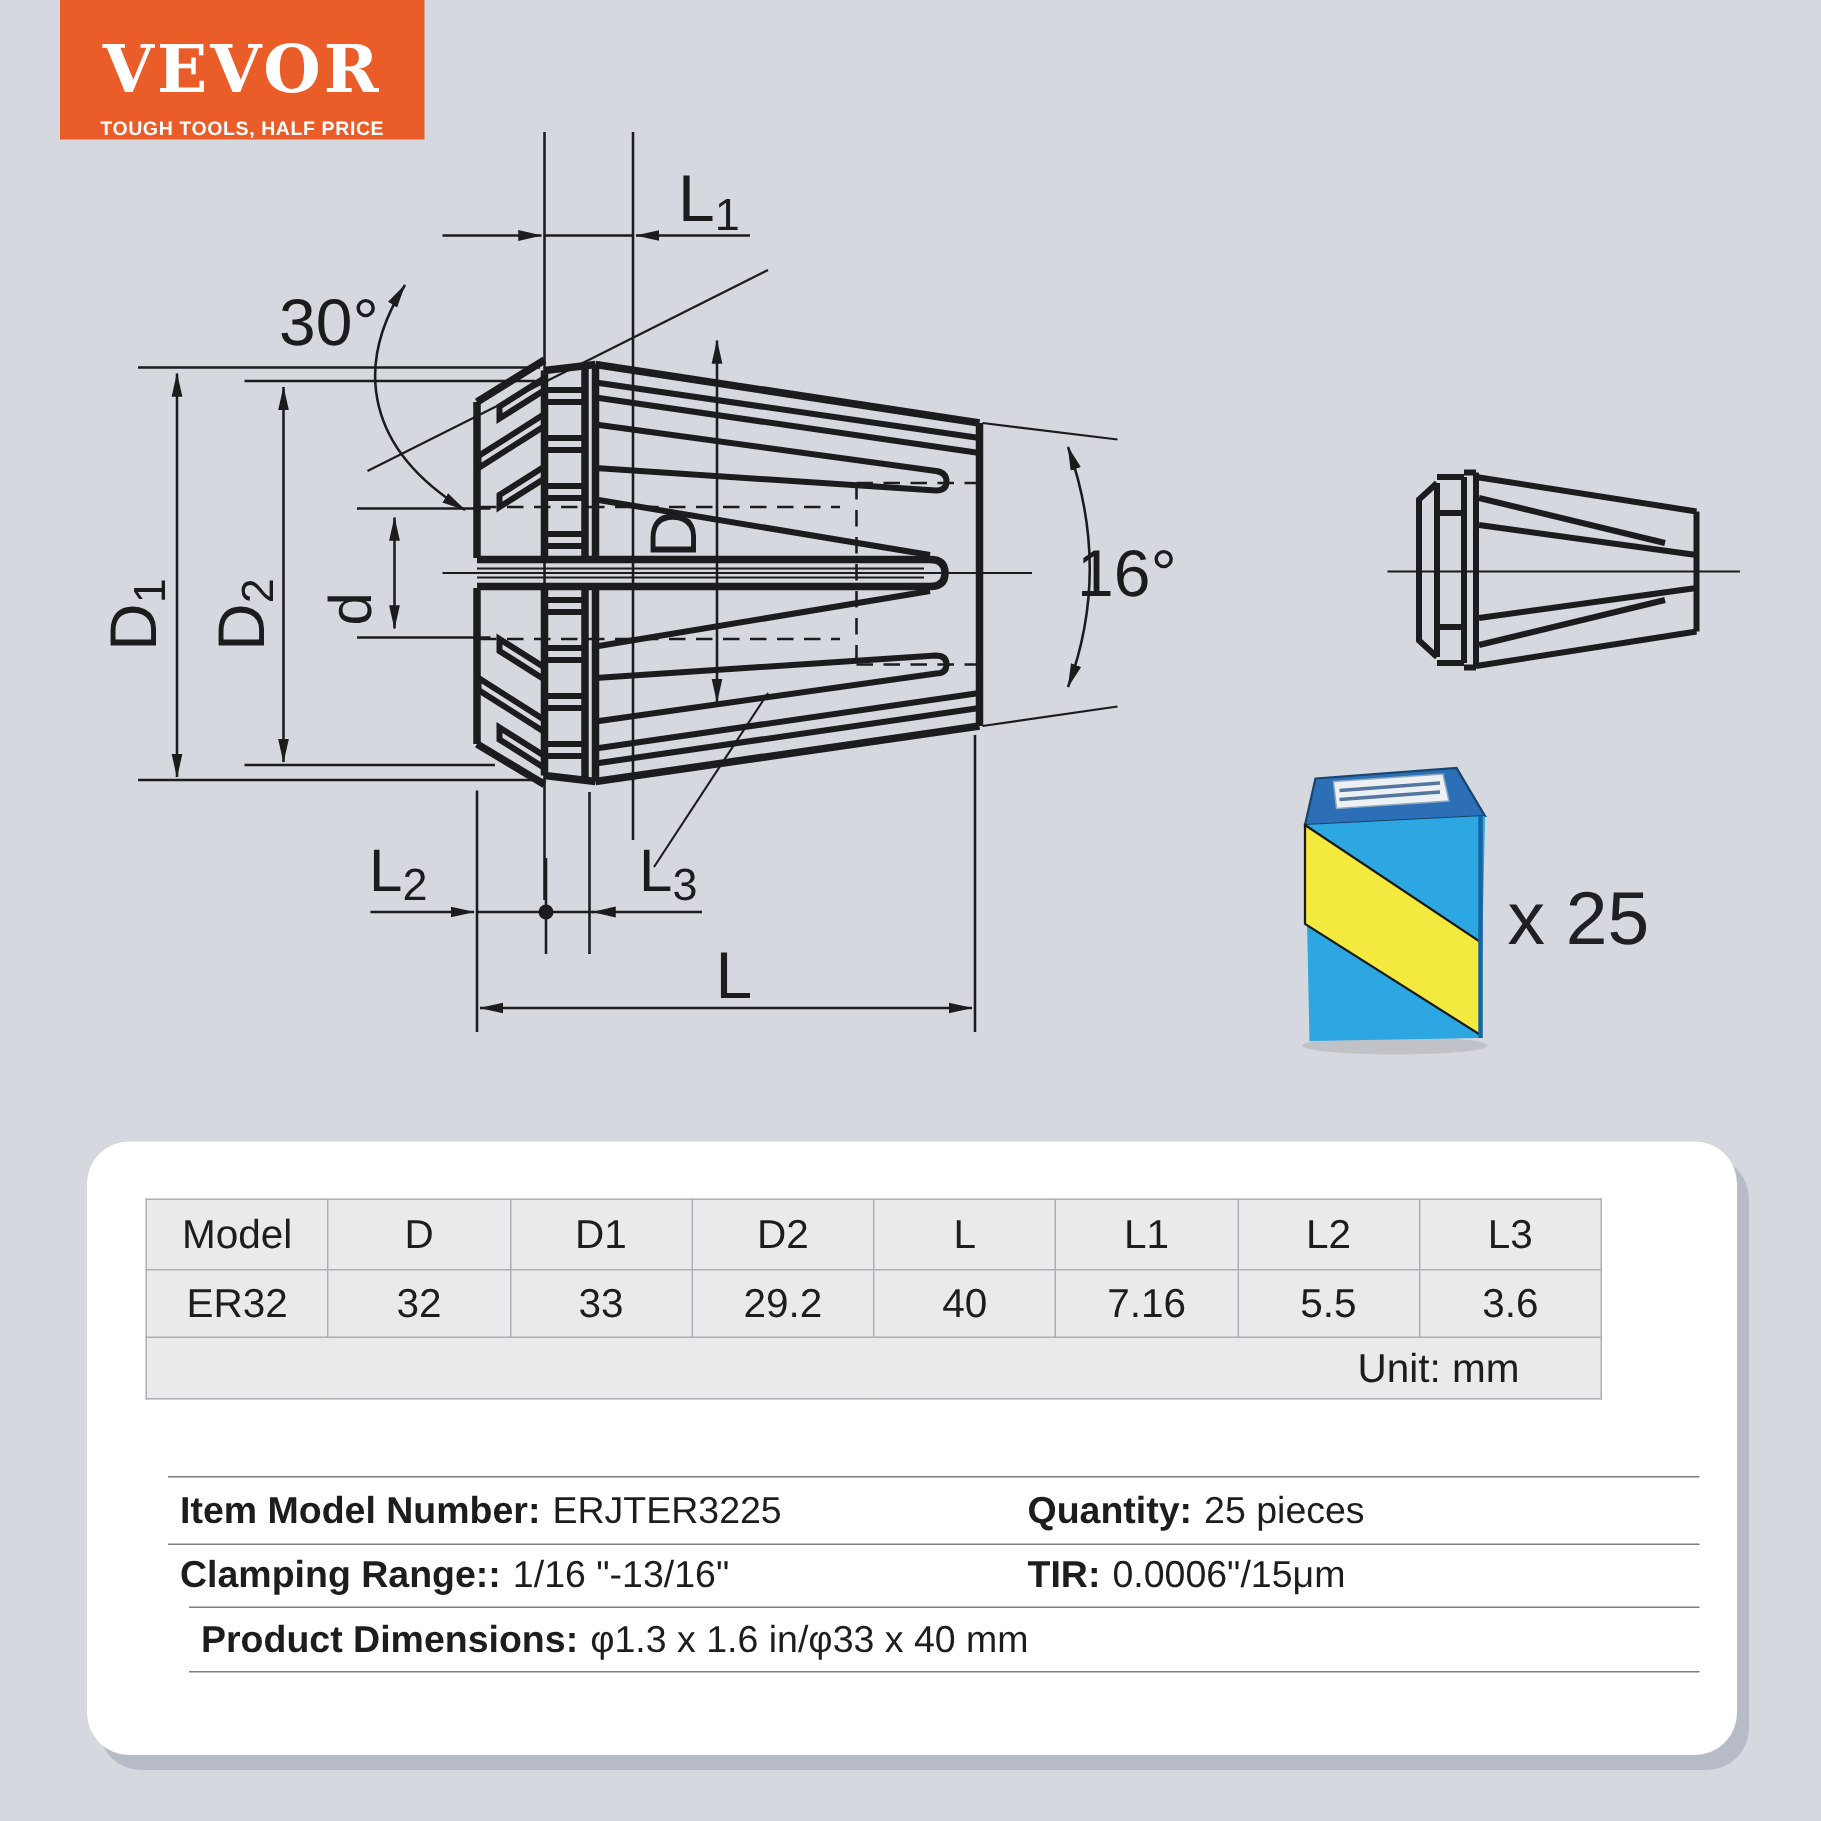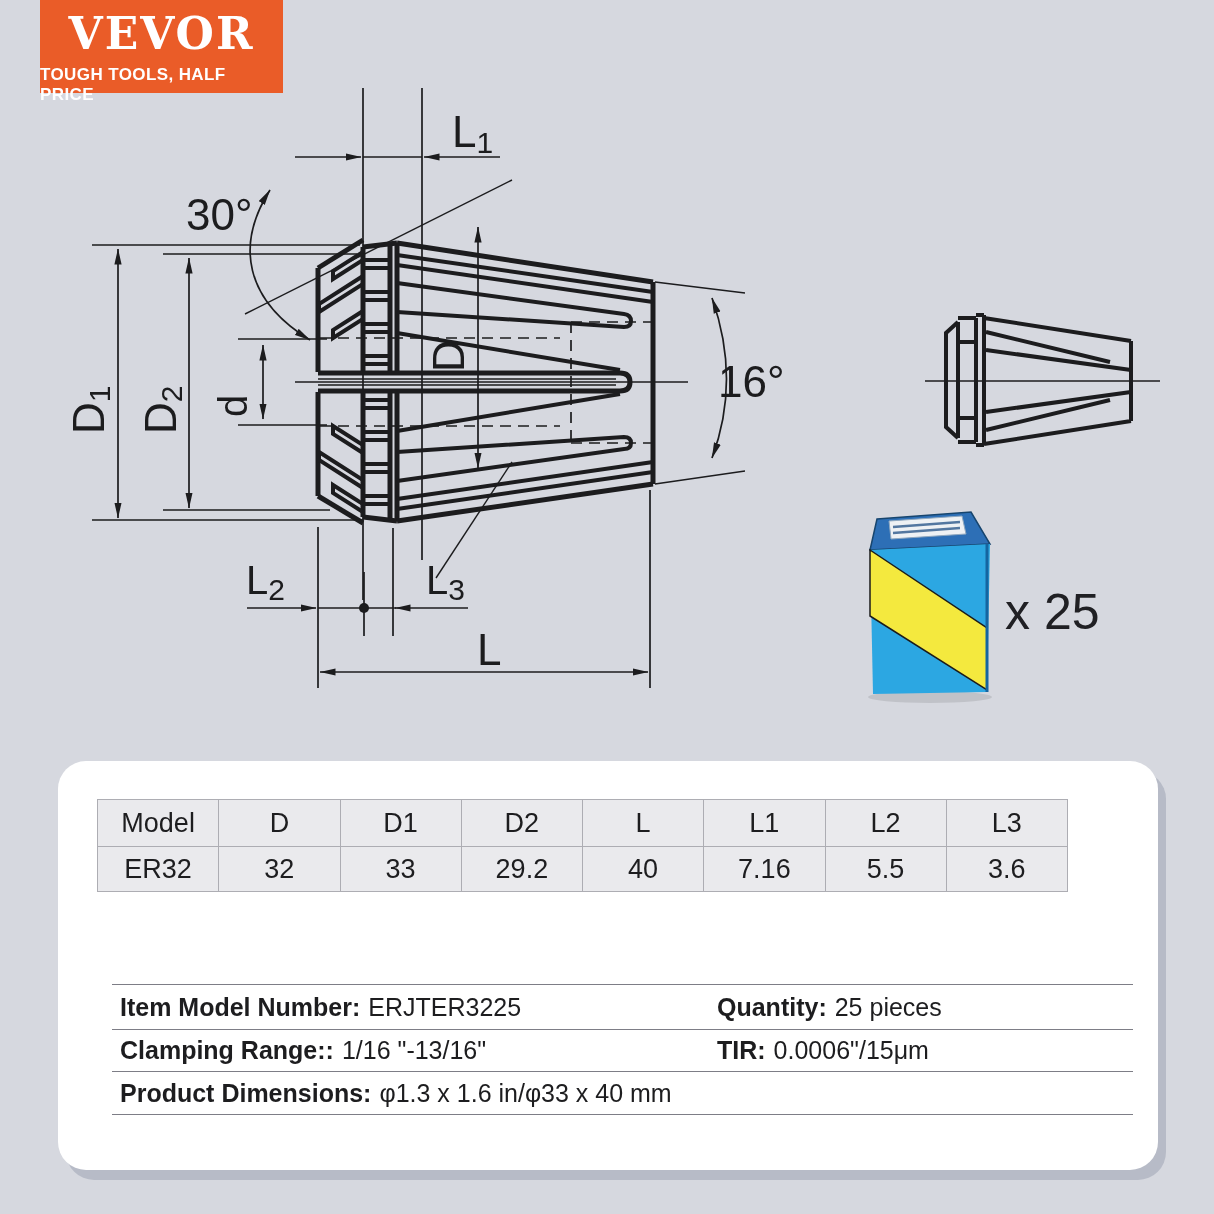--- a/index.html
+++ b/index.html
@@ -13,21 +13,21 @@
   .logo{
     position:absolute;left:40px;top:0;width:243px;height:93px;
     background:var(--logo_orange,#ea5c28);
     display:flex;flex-direction:column;align-items:center;justify-content:center;
   }
   .logo .brand{
     font-family:"DejaVu Serif", serif;font-weight:bold;
     color:#fff;font-size:44px;line-height:52px;letter-spacing:2px;margin-top:20px;
   }
   .logo .tagline{
-    color:#fff;font-size:17px;font-weight:bold;letter-spacing:0.4px;margin-top:5px;
+    color:#fff;font-size:13px;font-weight:bold;letter-spacing:0.4px;margin-top:5px;
     font-family:"Liberation Sans", sans-serif;
   }
   
   svg.diagram{position:absolute;left:0;top:0;}
   .part{stroke:var(--line,#1c1c1e);stroke-width:5;fill:none;stroke-linejoin:miter;stroke-linecap:butt;}
   .part4{stroke:var(--line,#1c1c1e);stroke-width:4;fill:none;stroke-linejoin:miter;}
   .dim{stroke:var(--line,#1c1c1e);stroke-width:1.7;fill:none;}
   .dashl{stroke:var(--line,#1c1c1e);stroke-width:1.7;fill:none;stroke-dasharray:11 7;}
   .thin{stroke:var(--line,#1c1c1e);stroke-width:1.4;fill:none;}
   text.dimtext{fill:var(--line,#1c1c1e);font-family:"Liberation Sans",sans-serif;font-size:40px;}
@@ -50,23 +50,23 @@
     font-weight:normal;font-size:27px;text-align:center;padding:0;
   }
   table.dims tr.hdr th{height:46px;}
   table.dims tr.val td{height:44px;}
   table.dims tr.unit td{height:40px;text-align:right;padding-right:54px;}
   .specs{position:absolute;left:54px;top:223px;width:1021px;}
   .spec-row{
     display:flex;align-items:center;border-top:1.5px solid #7d7d86;
     font-size:25px;
   }
-  .spec-row:last-child{border-bottom:1.5px solid #7d7d86;}
+  .spec-row:last-child{border-bottom:1.5px solid #7d7d86;margin-left:14px;}
   .spec-row .cell-l{width:573px;padding-left:8px;box-sizing:border-box;}
-  .spec-row .cell-r{flex:1;margin-left:32px;}
+  .spec-row .cell-r{flex:1;}
   .spec-row .lbl{font-weight:bold;}
   .spec-row .val{margin-left:8px;}
   .r1{height:44px;} .r2{height:41px;} .r3{height:41px;} .r4{height:42px;}
 </style>
 </head>
 <body style="--background: #d6d8df; --card: #ffffff; --logo_orange: #ea5c28; --line: #1c1c1e; --text: #1d1d1f; --table_cell: #eaeaed; --table_border: #adadb3; --shadow: #b7bbc7; --box_blue_front: #2ca7e2; --box_blue_top: #2d6fb6; --box_stripe_yellow: #f4e93e;">
 
 <div class="logo">
   <div class="brand">VEVOR</div>
   <div class="tagline">TOUGH TOOLS, HALF PRICE</div>
@@ -213,20 +213,23 @@
     <tr class="val">
       <td>ER32</td>
       <td>32</td>
       <td>33</td>
       <td>29.2</td>
       <td>40</td>
       <td>7.16</td>
       <td>5.5</td>
       <td>3.6</td>
     </tr>
+    <tr class="unit">
+      <td colspan="8">Unit: mm</td>
+    </tr>
   </tbody>
     </table>
 
   <div class="specs">
     <div class="spec-row r1">
       <div class="cell-l">
         <span class="lbl">Item Model Number:</span><span class="val">ERJTER3225</span>
       </div>
       <div class="cell-r">
         <span class="lbl">Quantity:</span><span class="val">25 pieces</span>

